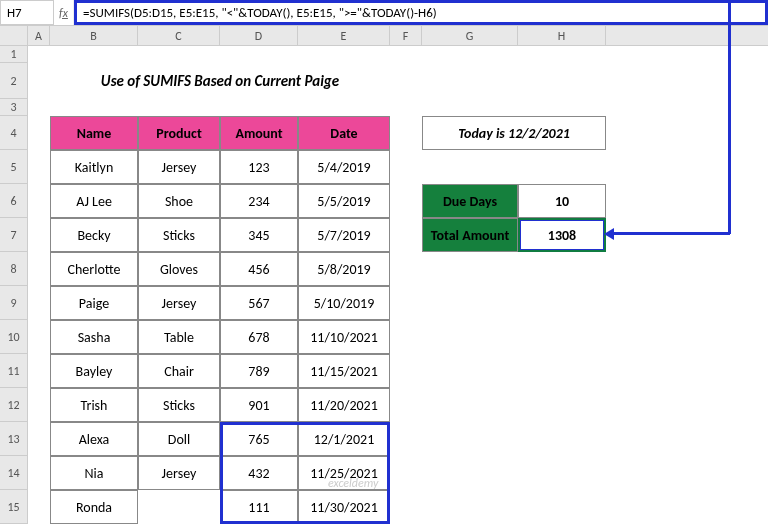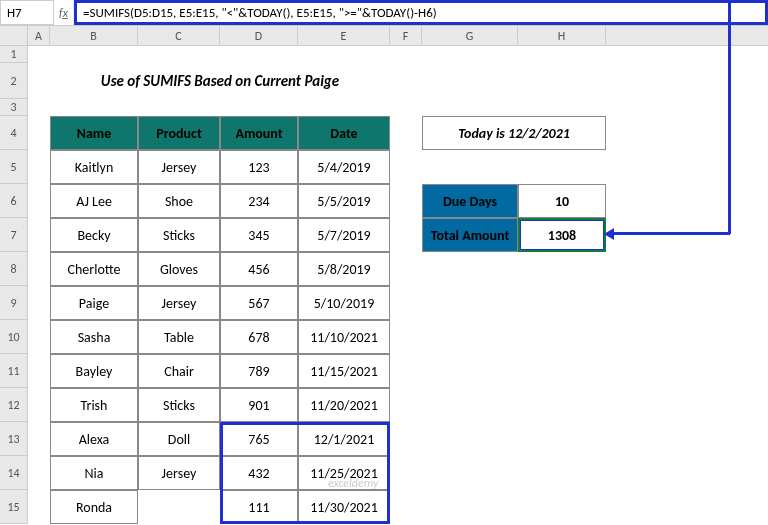--- a/index.html
+++ b/index.html
@@ -15,24 +15,24 @@
     .col-h { border-right: 1px solid #ccc; text-align: center; font-size: 12px; color: #555; display: flex; align-items: center; justify-content: center; }
     
     .grid-body { display: flex; }
     .row-headers { width: 28px; }
     .row-h { border-bottom: 1px solid #ccc; border-right: 1px solid #ccc; background: #e8e8e8; text-align: center; font-size: 12px; color: #555; display: flex; align-items: center; justify-content: center; }
     
     .sheet { position: relative; flex: 1; }
     .cell { position: absolute; display: flex; align-items: center; justify-content: center; font-size: 14px; }
     
     .title-cell { font-weight: bold; font-style: italic; font-size: 15px; }
-    .header-cell { background: #0f766e; font-weight: bold; border: 1px solid #888; }
+    .header-cell { background: #ec4899; font-weight: bold; border: 1px solid #888; }
     .data-cell { border: 1px solid #888; background: #fff; }
     .today-cell { font-weight: bold; font-style: italic; border: 1px solid #888; }
-    .label-cell { background: #0369a1; font-weight: bold; border: 1px solid #888; }
+    .label-cell { background: #15803d; font-weight: bold; border: 1px solid #888; }
     .val-cell { border: 1px solid #888; background: #fff; font-weight: bold; }
     
     .blue-box-bottom { border: 3px solid #2030d0; position: absolute; pointer-events: none; }
     .green-sel { border: 2px solid #107c41; position: absolute; pointer-events: none; }
     
     .arrow-line { position: absolute; background: #2030d0; }
     .arrow-head { position: absolute; width: 0; height: 0; }
     
     .watermark { position: absolute; color: #ccc; font-size: 12px; font-style: italic; pointer-events: none; }
     

